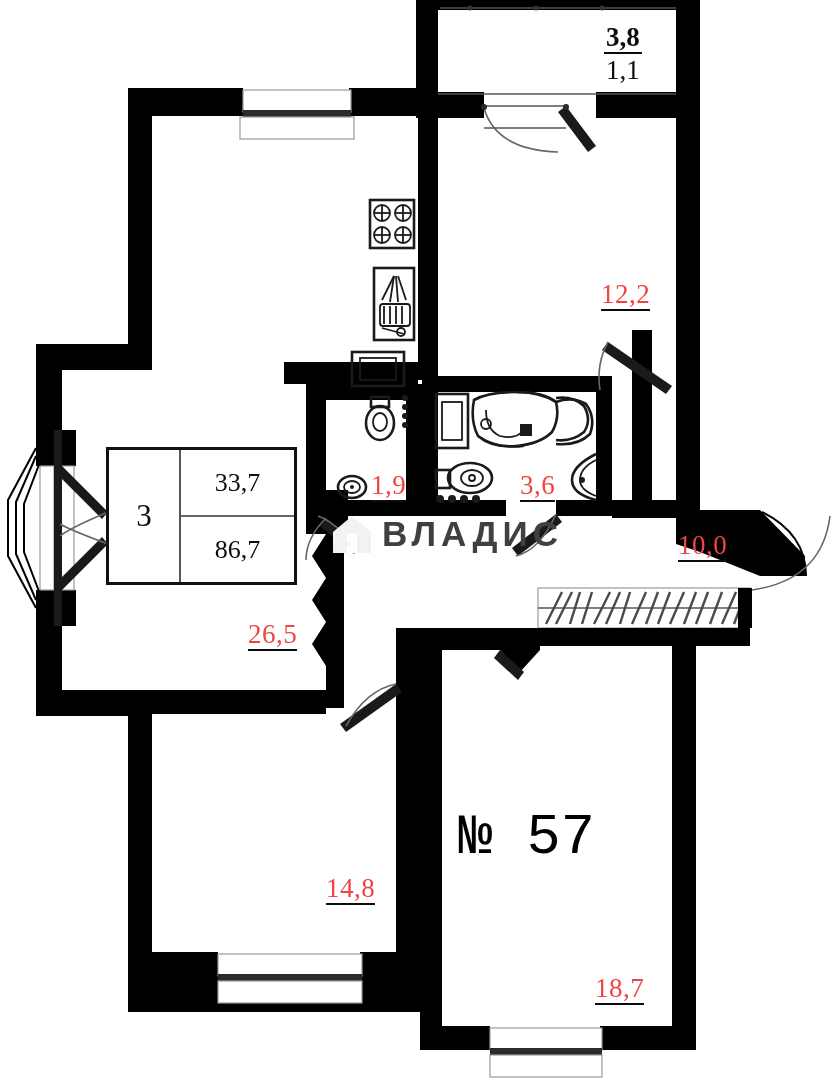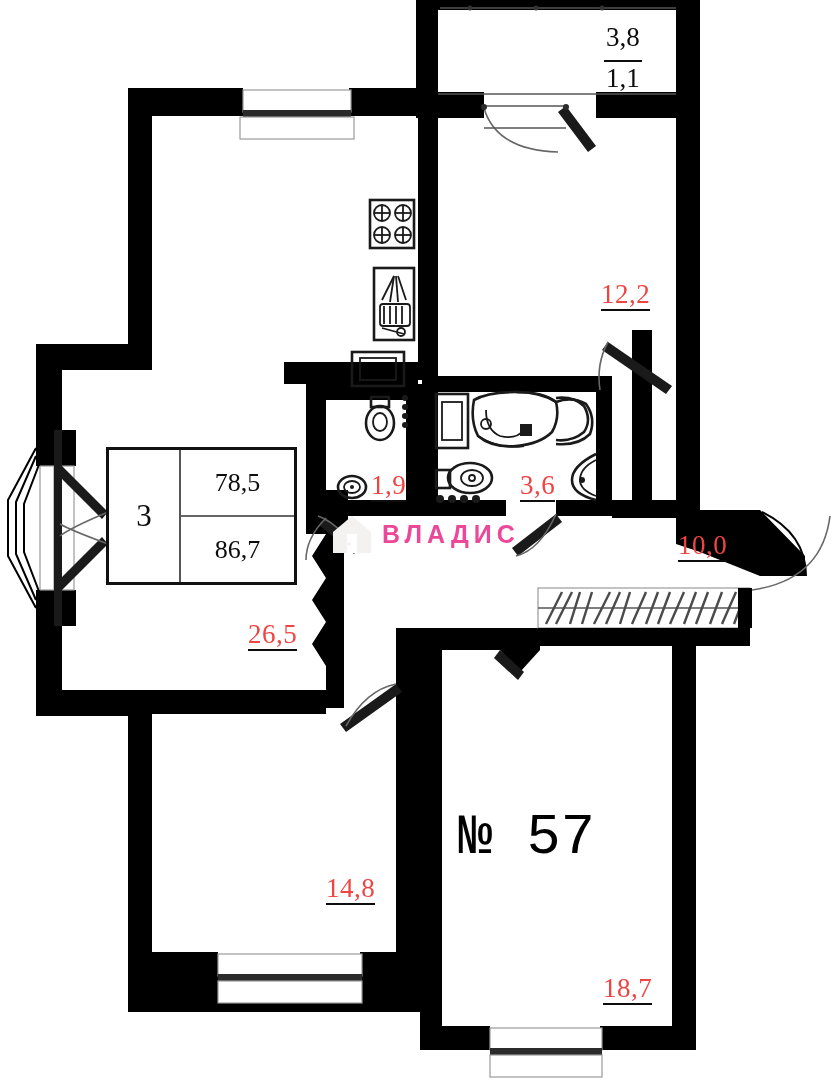--- a/index.html
+++ b/index.html
@@ -47,21 +47,21 @@
   }
   .frac {
     position: absolute;
     font-family: "Liberation Serif", serif;
     font-size: 27px;
     color: #0d0d0d;
     text-align: center;
     line-height: 1.12;
     white-space: nowrap;
   }
-  .frac .num { border-bottom: 2.5px solid #0d0d0d; padding: 0 2px 8px 2px; display: inline-block; }
+  .frac .num { border-bottom: 2.5px solid #0d0d0d; padding: 0 2px 0 2px; display: inline-block; font-weight: bold; }
   .frac .den { padding-top: 1px; display: block; }
 
   
   #info-table {
     position: absolute;
     left: 106px;
     top: 447px;
     width: 191px;
     height: 138px;
     border: 3.5px solid #111111;
@@ -114,24 +114,24 @@
     left: 330px;
     top: 512px;
     display: flex;
     align-items: center;
     gap: 8px;
     opacity: 1;
     pointer-events: none;
   }
   #watermark .wm-text {
     font-family: "Liberation Sans", sans-serif;
-    font-size: 25px;
+    font-size: 35px;
     font-weight: bold;
     letter-spacing: 5px;
-    color: #ec4899;
+    color: #404040;
   }
 </style>
 </head>
 <body>
 
 <div id="plan-root">
 
   <svg id="plan-svg" width="839" height="1080" viewBox="0 0 839 1080">
 
     <g>
@@ -404,26 +404,26 @@
   <div class="area-label" style="left:371px; top:471px;">1,9</div>
 
   <div class="area-label" style="left:520px; top:471px;">3,6</div>
 
   <div class="area-label" style="left:678px; top:531px;">10,0</div>
 
   <div class="area-label" style="left:248px; top:620px;">26,5</div>
 
   <div class="area-label" style="left:326px; top:874px;">14,8</div>
 
-  <div class="area-label" style="left:595px; top:974px;margin-left:8px;">18,7</div>
+  <div class="area-label" style="left:595px; top:974px;">18,7</div>
 
   <div id="info-table">
     <div id="info-rooms">3</div>
     <div id="info-areas">
-      <div>78,5</div>
+      <div>33,7</div>
       <div>86,7</div>
     </div>
   </div>
 
   <div id="apt-number">
     <span class="no-abbr">№</span>
     <span>57</span>
   </div>
 
   <div id="watermark">

